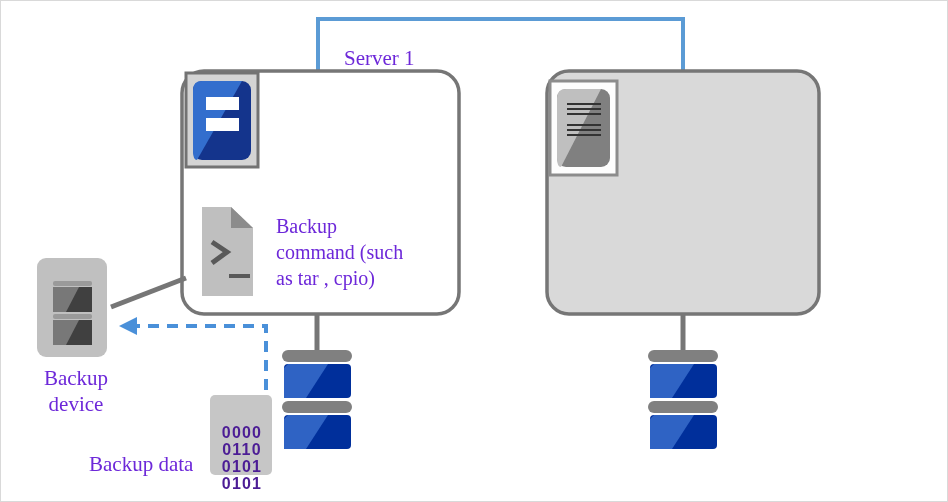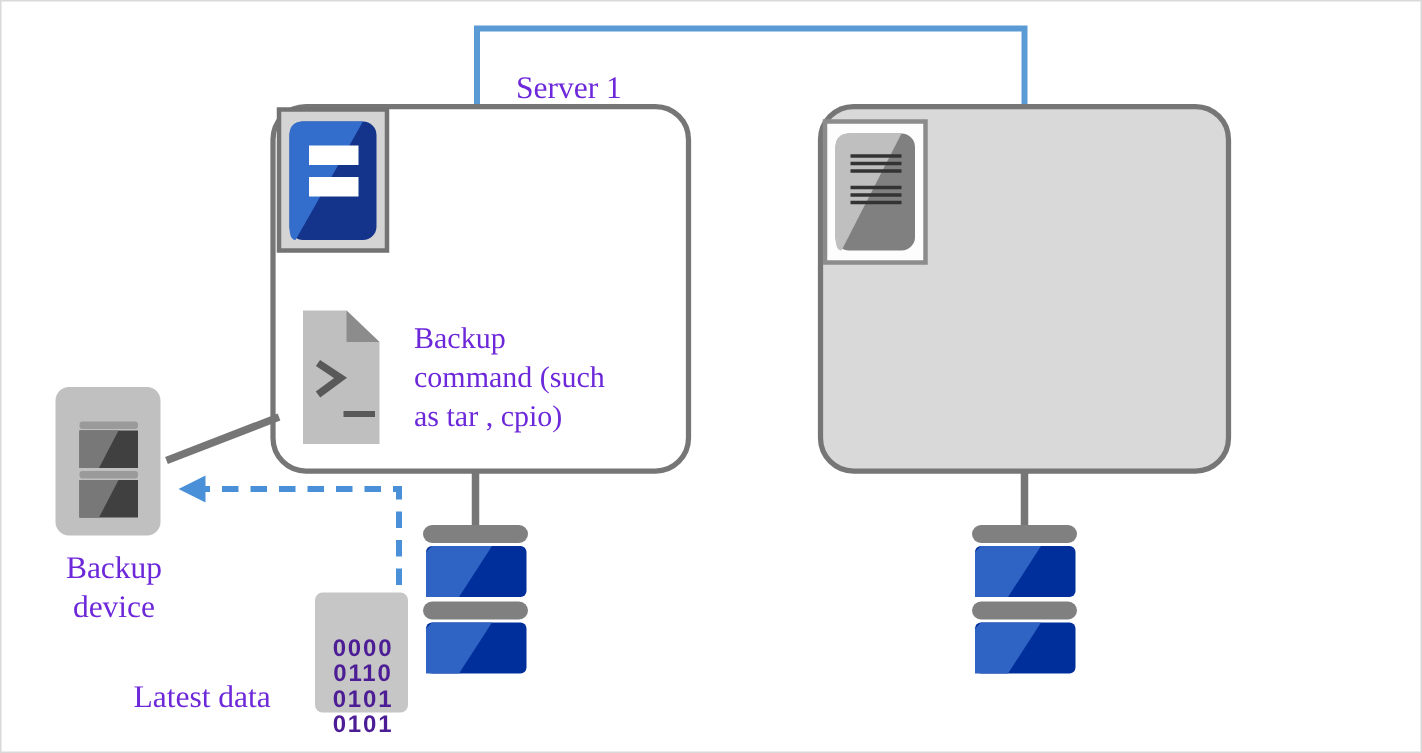--- a/index.html
+++ b/index.html
@@ -178,20 +178,20 @@
   <div class="label" id="title-server1">Server 1</div>
 
 
   <div class="label" id="cmd-text">Backup
 command  (such
 as tar , cpio)</div>
 
   <div class="label label-center" id="backup-device-label">Backup
 device</div>
 
-  <div class="label" id="latest-data-label">Latest data</div>
+  <div class="label" id="latest-data-label">Backup data</div>
 
   <div class="binary-text">0000
 0110
 0101
 0101</div>
 
 </div>
 
 </body></html>

